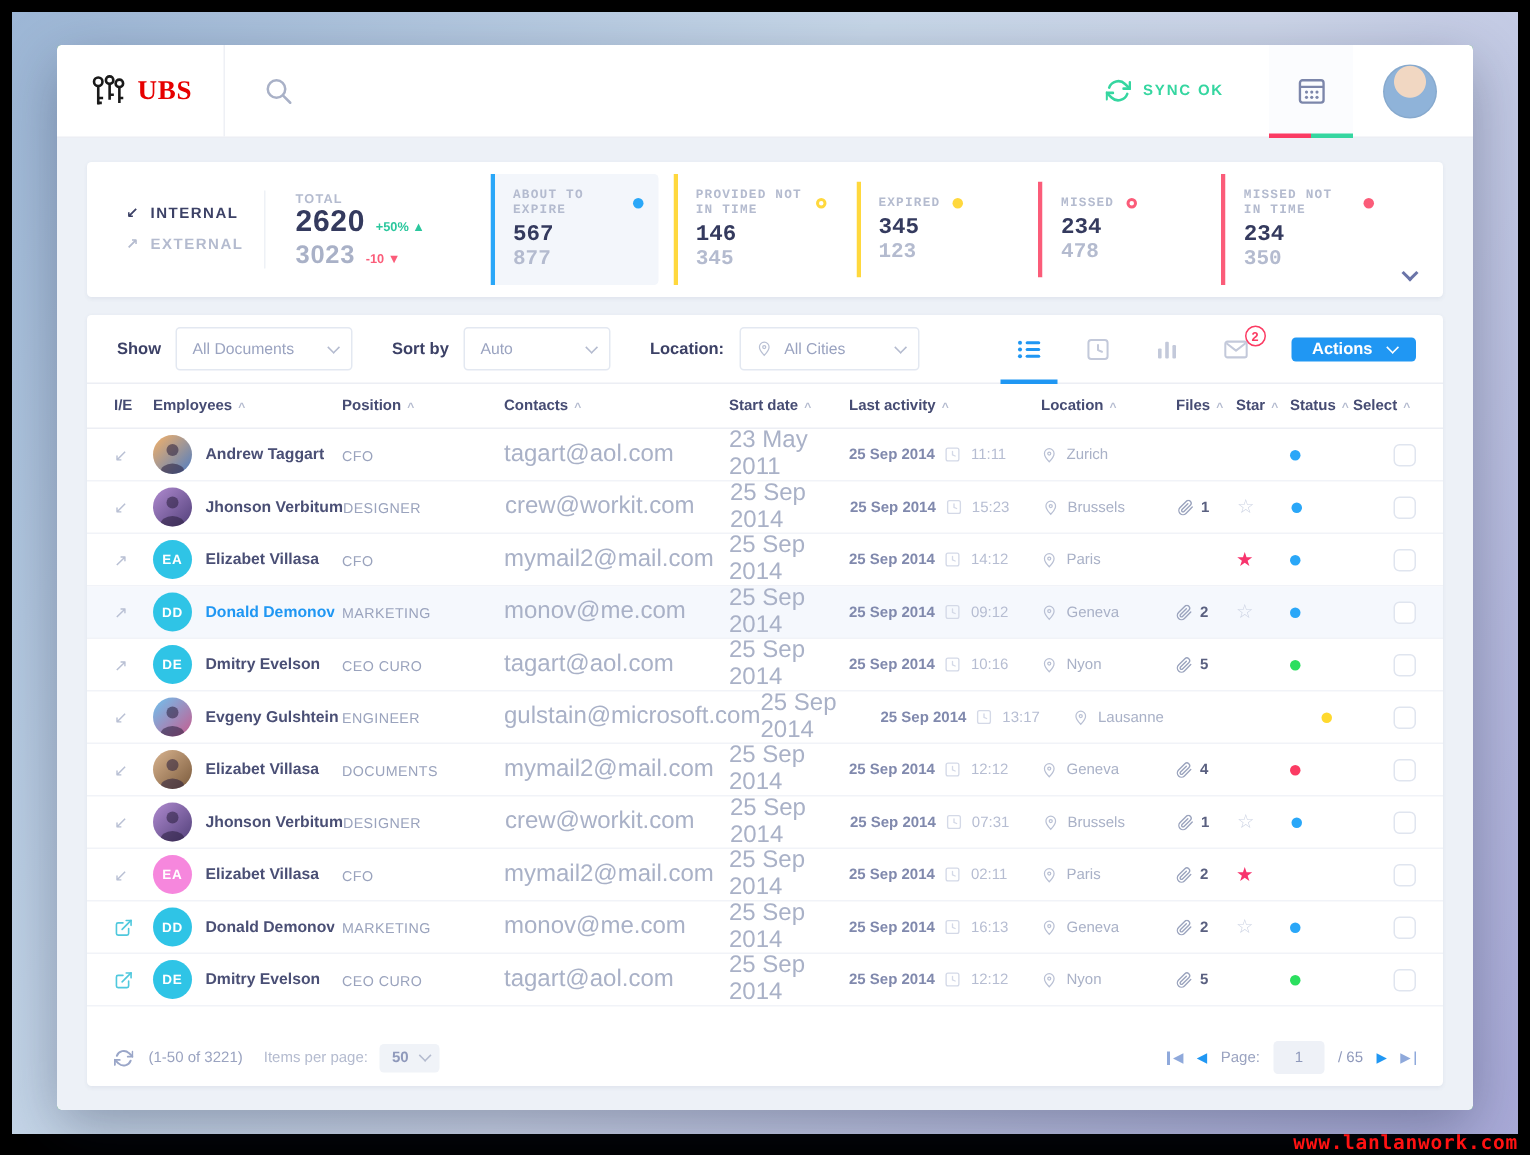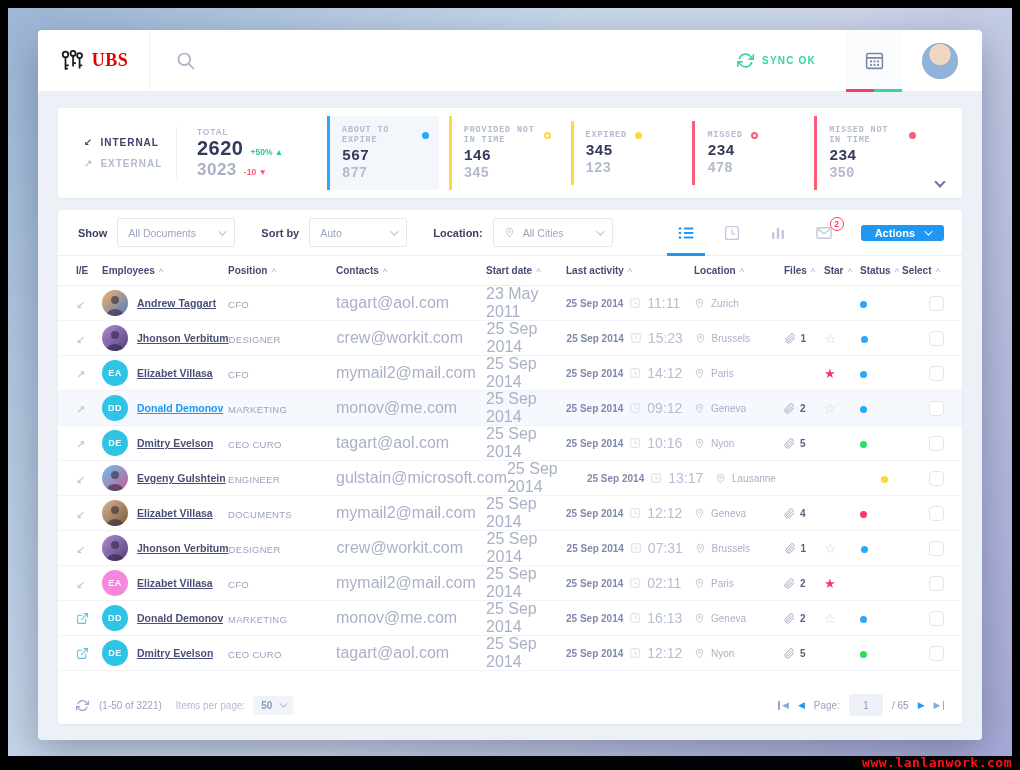--- a/index.html
+++ b/index.html
@@ -99,27 +99,27 @@
 
   .ie-ic { font-size:11px; color:#b9c0d4; }
   .ie-ic.ie-open { color:#4fc8dd; } .ie-ic.ie-open svg { width:13px; height:13px; }
   .avatar { width:26px; height:26px; border-radius:50%; flex:0 0 auto; position:relative; overflow:hidden;
             display:flex; align-items:center; justify-content:center; }
   .avatar.initials { color:#fff; font-size:9px; font-weight:bold; letter-spacing:.5px; }
   .avatar.photo::before { content:""; position:absolute; top:22%; left:34%; width:32%; height:32%; border-radius:50%; background:rgba(40,30,60,.55); }
   .avatar.photo::after { content:""; position:absolute; bottom:-18%; left:18%; width:64%; height:46%; border-radius:50% 50% 0 0; background:rgba(40,30,60,.55); }
   .avatar.v1{background:linear-gradient(135deg,#f7b267,#4d7cc3);} .avatar.v2{background:linear-gradient(135deg,#b08bd0,#52407a);}
   .avatar.v3{background:linear-gradient(135deg,#6fc3f0,#c75b8e);} .avatar.v4{background:linear-gradient(135deg,#d9b48f,#7a5a3c);}
-  .emp-name { font-size:10.5px; font-weight:600; color:#4a4f75; white-space:nowrap; overflow:hidden;text-decoration:underline; }
+  .emp-name { font-size:10.5px; font-weight:600; color:#4a4f75; white-space:nowrap; overflow:hidden; }
   .emp-name.name-blue { color:var(--accent-blue,#2097f3); }
   .pos-txt { font-size:9.5px; color:#9aa3bd; letter-spacing:.3px; }
   .con-txt, .start-txt { font-size:16px; color:#a9b1c7; }
   .last-date { font-size:10px; font-weight:600; color:#8089ad; }
   .doc-ic { width:12px; height:12px; color:#d4d9e7; flex:0 0 auto; }
-  .last-time { font-size:14px; color:#b6bdd2; }
+  .last-time { font-size:10px; color:#b6bdd2; }
   .loc-txt { font-size:10px; color:#a9b1c7; }
   .clip-ic { width:11px; height:11px; color:#9aa3bd; }
   .files-count { font-size:10px; font-weight:bold; color:#5a6080; }
   .star-ic { font-size:13px; line-height:1; cursor:pointer; }
   .star-ic.filled { color:#f8346d; } .star-ic.outline { color:#ccd3e3; }
   .status-dot { width:7px; height:7px; border-radius:50%; display:inline-block; }
   .checkbox { width:15px; height:15px; border:1.5px solid #e0e5ef; border-radius:4px; background:#fff; cursor:pointer; }
 
   
   .pagination { margin-top:auto; flex:0 0 38px; display:flex; align-items:center; padding:0 18px; }

